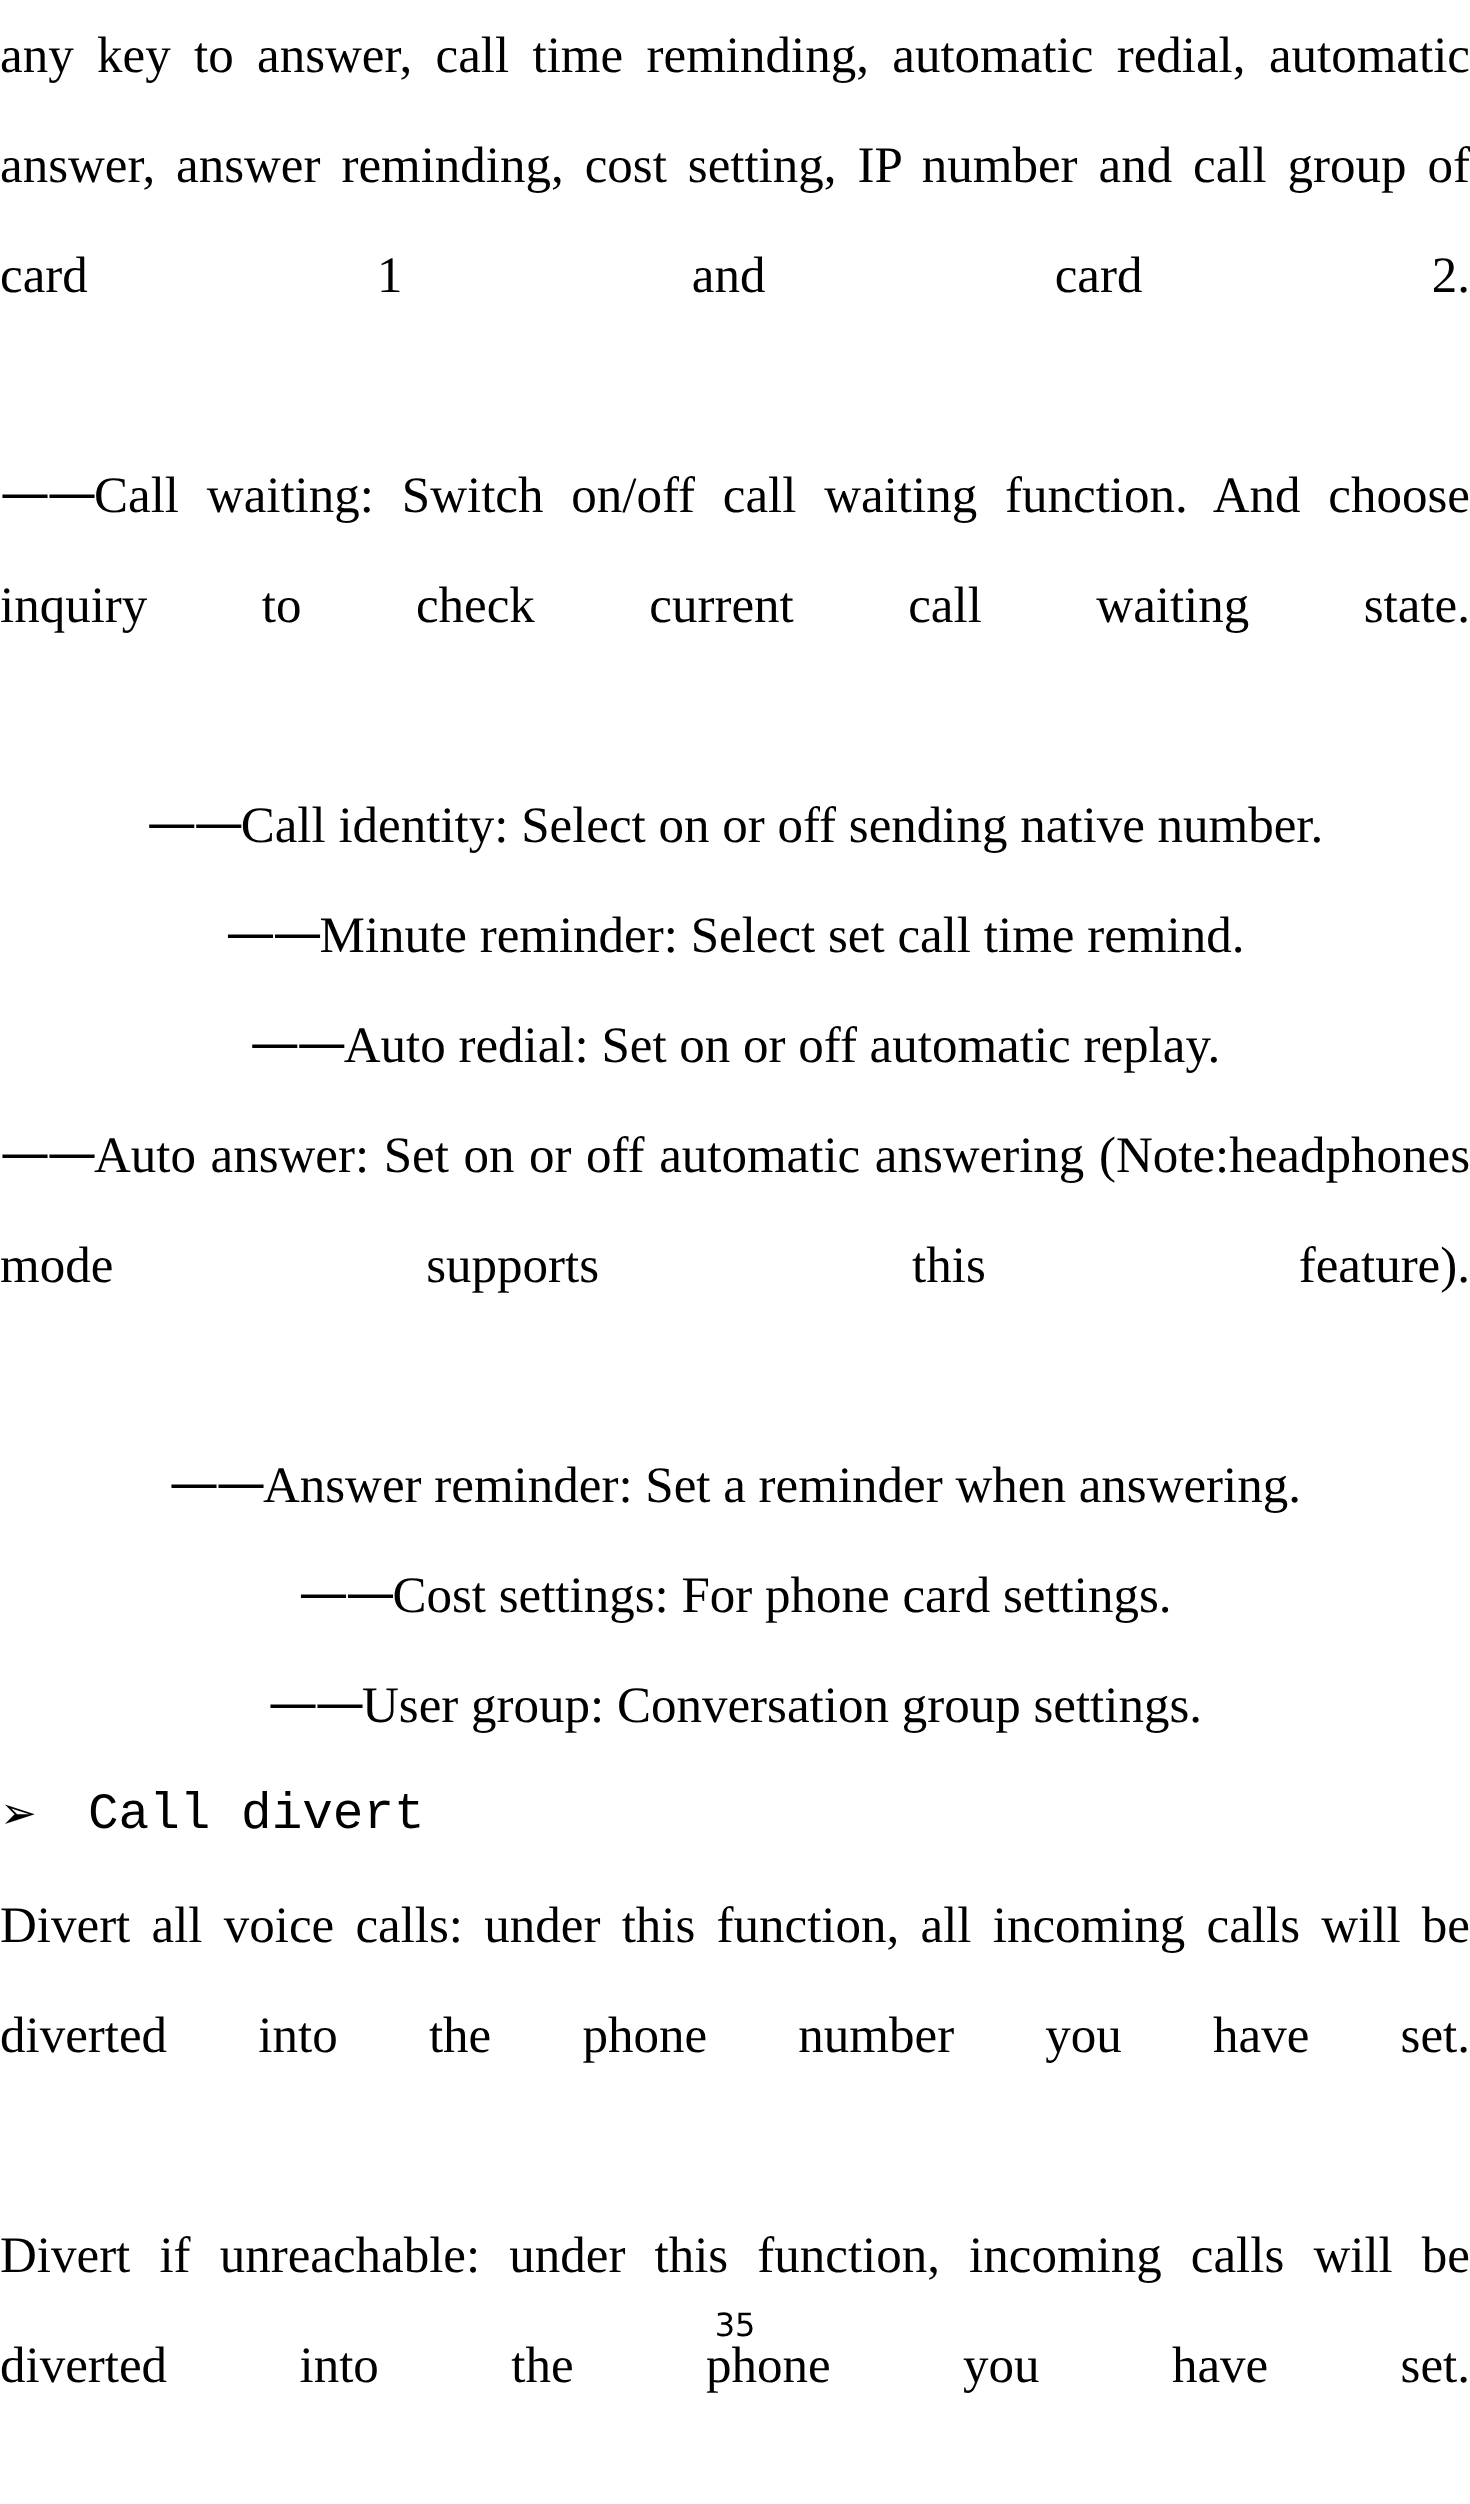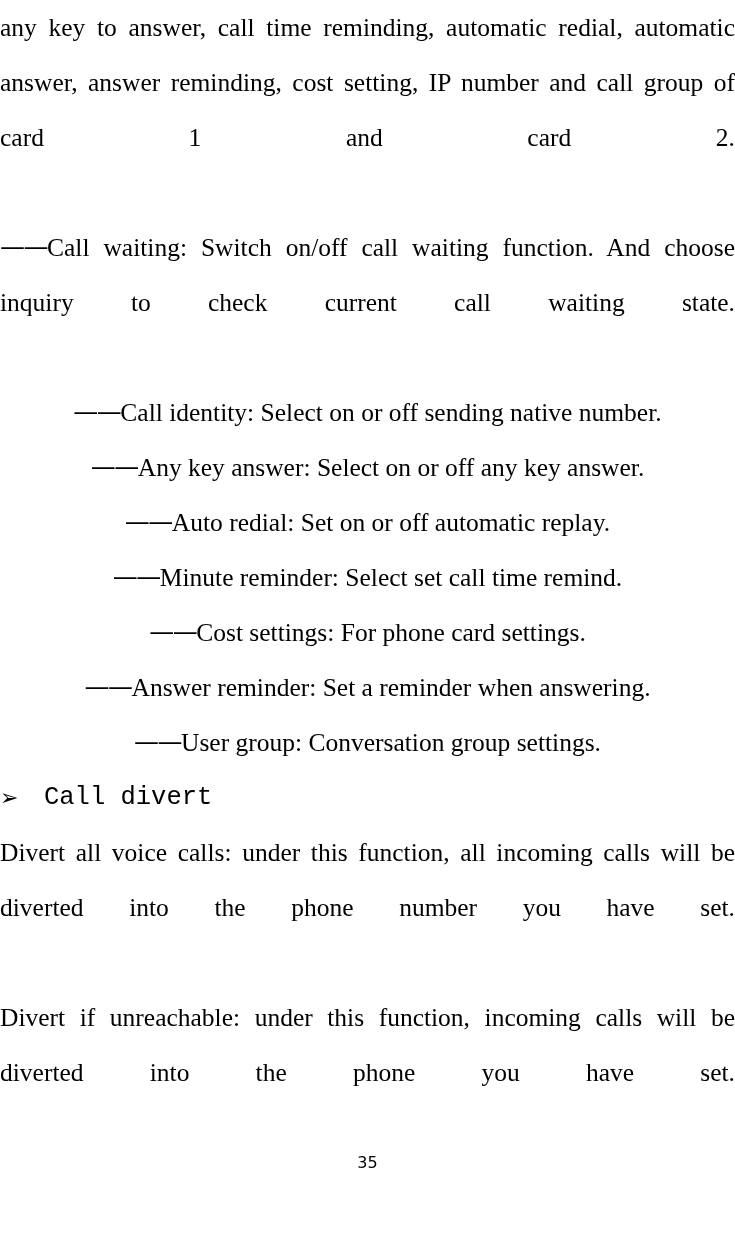--- a/index.html
+++ b/index.html
@@ -114,30 +114,30 @@
 <div class="page">
 
   <div class="body-text">
 
     <p class="para">any key to answer, call time reminding, automatic redial, automatic answer, answer reminding, cost setting, IP number and call group of card 1 and card 2.</p>
 
     <p class="para"><span class="dash-prefix">——</span><span>Call waiting: Switch on/off call waiting function. And choose inquiry to check current call waiting state.</span></p>
 
     <p class="para natural"><span class="dash-prefix">——</span><span>Call identity: Select on or off sending native number.</span></p>
 
-    <p class="para natural"><span class="dash-prefix">——</span><span>Any key answer: Select on or off any key answer.</span></p>
+
+    <p class="para natural"><span class="dash-prefix">——</span><span>Minute reminder: Select set call time remind.</span></p>
 
     <p class="para natural"><span class="dash-prefix">——</span><span>Auto redial: Set on or off automatic replay.</span></p>
 
-    <p class="para natural"><span class="dash-prefix">——</span><span>Minute reminder: Select set call time remind.</span></p>
+    <p class="para"><span class="dash-prefix">——</span><span>Auto answer: Set on or off automatic answering (Note:headphones mode supports this feature).</span></p>
 
+    <p class="para natural"><span class="dash-prefix">——</span><span>Answer reminder: Set a reminder when answering.</span></p>
 
     <p class="para natural"><span class="dash-prefix">——</span><span>Cost settings: For phone card settings.</span></p>
-
-    <p class="para natural"><span class="dash-prefix">——</span><span>Answer reminder: Set a reminder when answering.</span></p>
 
     <p class="para natural"><span class="dash-prefix">——</span><span>User group: Conversation group settings.</span></p>
 
     <p class="bullet-line"><span class="bullet-marker">➢</span><span class="bullet-label">Call divert</span></p>
 
     <p class="para">Divert all voice calls: under this function, all incoming calls will be diverted into the phone number you have set.</p>
 
     <p class="para">Divert if unreachable: under this function, incoming calls will be diverted into the phone you have set.</p>
 
   </div>

